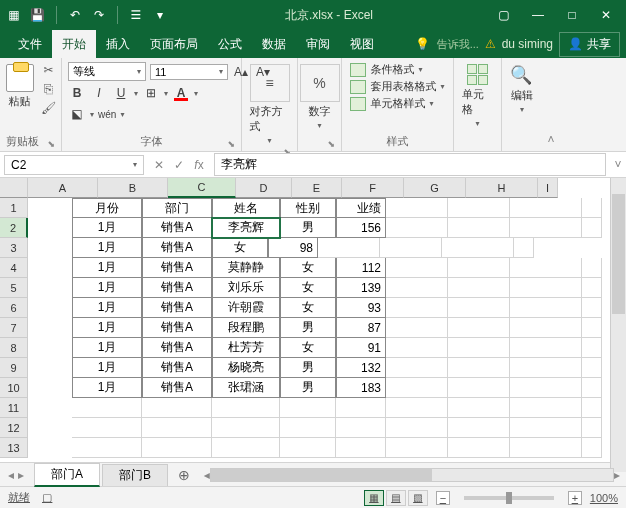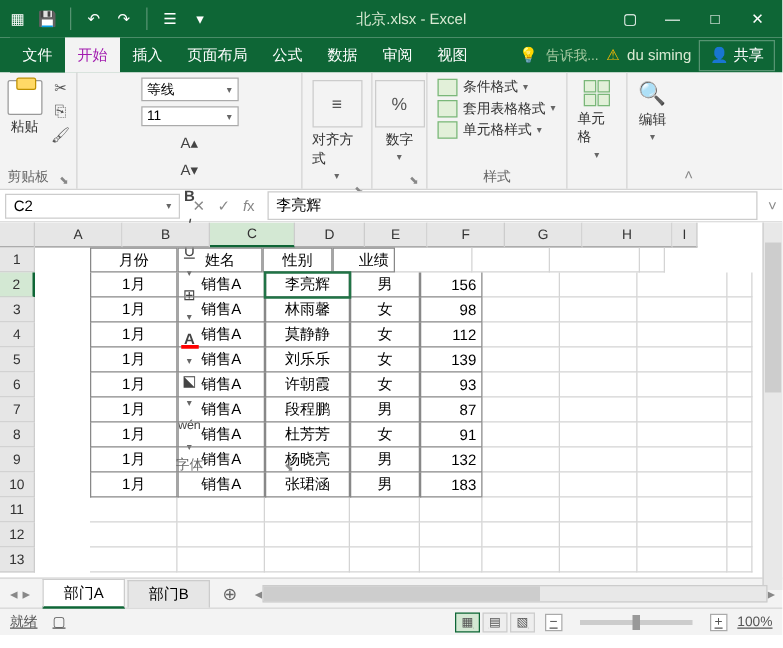--- a/index.html
+++ b/index.html
@@ -9,38 +9,38 @@
 .tb-left { display: flex; align-items: center; gap: 8px; }
 .tb-icon { width: 16px; height: 16px; display: flex; align-items: center; justify-content: center; }
 .tb-sep { width: 1px; height: 18px; background: rgba(255,255,255,0.3); margin: 0 2px; }
 .tb-title { flex: 1; text-align: center; font-size: 12px; color: #d9ead3; }
 .tb-right { display: flex; gap: 6px; }
 .tb-btn { width: 28px; height: 24px; display: flex; align-items: center; justify-content: center; color: #fff; }
 
 .menubar { height: 28px; background: #0e6636; display: flex; align-items: center; color: #fff; padding-left: 8px; font-size: 12px; }
 .menu-item { padding: 0 10px; height: 28px; display: flex; align-items: center; }
 .menu-item.file { background: #0e6636; }
-.menu-item.active { background: #f3f3f3; color: #a21caf; }
+.menu-item.active { background: #f3f3f3; color: #14532d; }
 .menu-right { margin-left: auto; display: flex; align-items: center; gap: 6px; padding-right: 6px; }
 .lightbulb { color: #fbbc04; font-size: 12px; }
 .tellme { color: #a5c9a1; font-size: 11px; }
 .warning { color: #fbbc04; }
 .share-btn { background: #0e6636; color: #fff; padding: 3px 8px; border: 1px solid rgba(255,255,255,0.3); display: flex; align-items: center; gap: 4px; }
 
 .ribbon { height: 94px; background: #f3f3f3; border-bottom: 1px solid #d4d4d4; display: flex; }
 .rgroup { border-right: 1px solid #d4d4d4; padding: 4px 6px 2px; display: flex; flex-direction: column; justify-content: space-between; align-items: center; }
 .rgroup-label { font-size: 11px; color: #666; text-align: center; margin-top: 2px; }
 .rgroup-body { display: flex; gap: 4px; align-items: flex-start; }
 .big-btn { display: flex; flex-direction: column; align-items: center; gap: 2px; padding: 2px; font-size: 11px; color: #333; }
 .paste-icon { width: 28px; height: 28px; background: #fff; border: 1px solid #999; border-radius: 2px; position: relative; }
 .paste-icon::before { content:""; position:absolute; top:-3px; left:6px; width:14px; height:8px; background:#ffd966; border:1px solid #bf9000; border-radius:2px; }
 .small-icons { display: flex; flex-direction: column; gap: 3px; }
 .sicon { width: 18px; height: 16px; display: flex; align-items: center; justify-content: center; font-size: 12px; color: #555; }
 .scissors { color: #555; }
-.font-row { display: flex; gap: 4px; align-items: center; flex-direction: column; }
+.font-row { display: flex; gap: 4px; align-items: center; }
 .font-sel { border: 1px solid #aaa; background: #fff; padding: 1px 4px; font-size: 11px; min-width: 78px; display: flex; justify-content: space-between; align-items: center; }
 .size-sel { width: 36px; }
 .fbtn { min-width: 18px; height: 18px; display: flex; align-items: center; justify-content: center; font-size: 12px; color: #444; }
 .fbtn.bold { font-weight: bold; }
 .fbtn.italic { font-style: italic; }
 .fbtn.underline { text-decoration: underline; }
 .color-a { position: relative; font-weight: bold; }
 .color-a::after { content:""; position:absolute; bottom:1px; left:2px; right:2px; height:3px; background:#ff0000; }
 .align-box, .num-box { width: 40px; height: 38px; border: 1px solid #ccc; display: flex; align-items: center; justify-content: center; font-size: 14px; color: #555; }
 .drop { font-size: 8px; color: #666; }
@@ -303,20 +303,21 @@
       <div class="colhdr wD">D</div>
       <div class="colhdr wE">E</div>
       <div class="colhdr wF">F</div>
       <div class="colhdr wG">G</div>
       <div class="colhdr wH">H</div>
       <div class="colhdr wI">I</div>
     </div>
     <div class="cells" id="cells">
         <div class="crow">
           <div class="cell wA border center">月份</div>
+          <div class="cell wB border center">部门</div>
           <div class="cell wC border center">姓名</div>
           <div class="cell wD border center">性别</div>
           <div class="cell wE border right">业绩</div>
           <div class="cell wF"></div>
           <div class="cell wG"></div>
           <div class="cell wH"></div>
           <div class="cell wI"></div>
         </div>
         <div class="crow">
           <div class="cell wA border center">1月</div>
@@ -325,21 +326,20 @@
           <div class="cell wD border center">男</div>
           <div class="cell wE border right">156</div>
           <div class="cell wF"></div>
           <div class="cell wG"></div>
           <div class="cell wH"></div>
           <div class="cell wI"></div>
         </div>
         <div class="crow">
           <div class="cell wA border center">1月</div>
           <div class="cell wB border center">销售A</div>
-          <div class="cell wC border center">林雨馨</div>
           <div class="cell wD border center">女</div>
           <div class="cell wE border right">98</div>
           <div class="cell wF"></div>
           <div class="cell wG"></div>
           <div class="cell wH"></div>
           <div class="cell wI"></div>
         </div>
         <div class="crow">
           <div class="cell wA border center">1月</div>
           <div class="cell wB border center">销售A</div>

